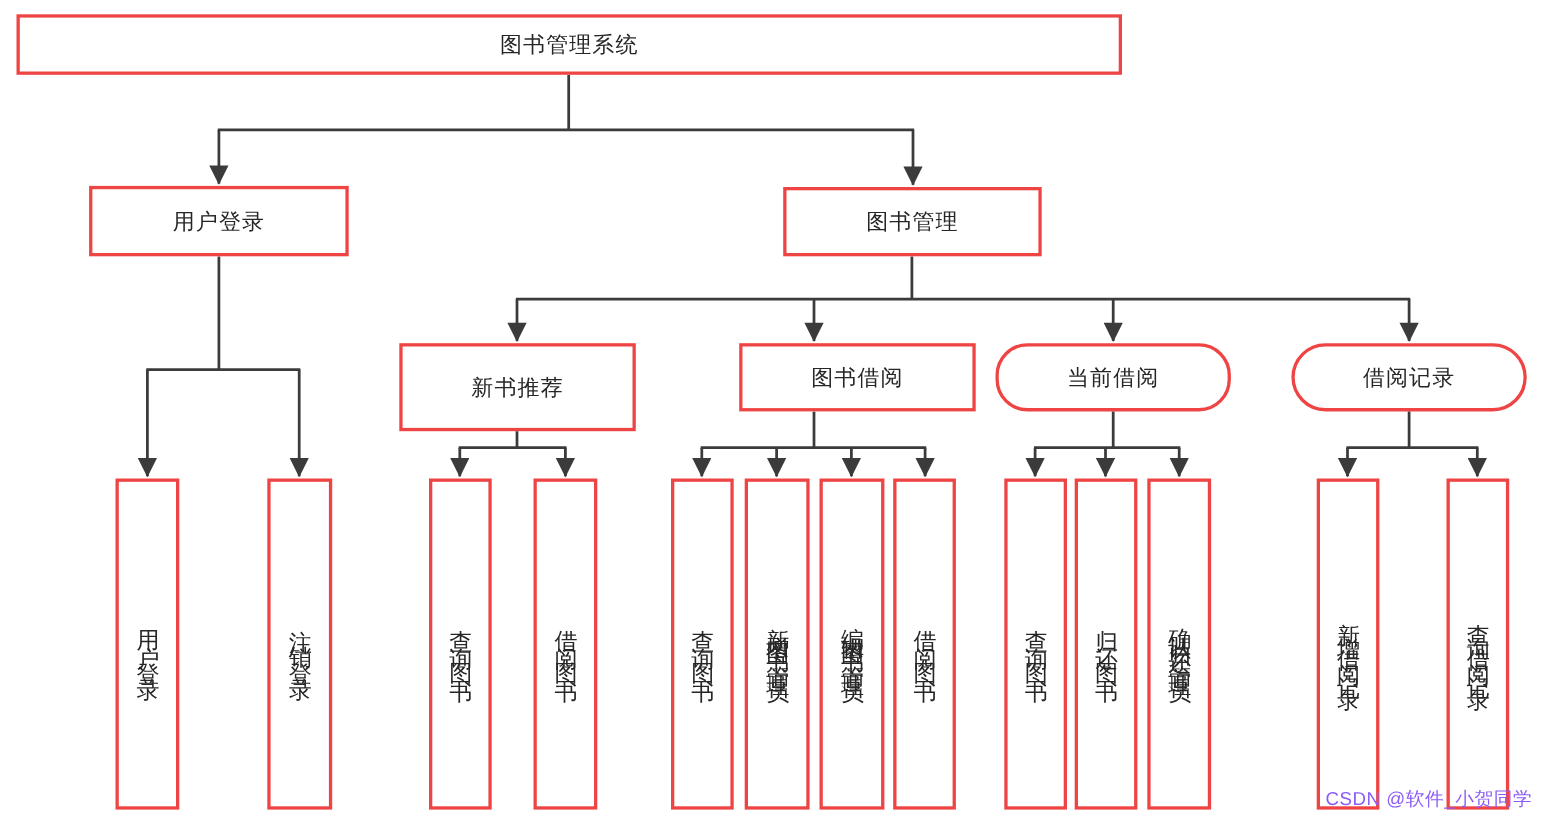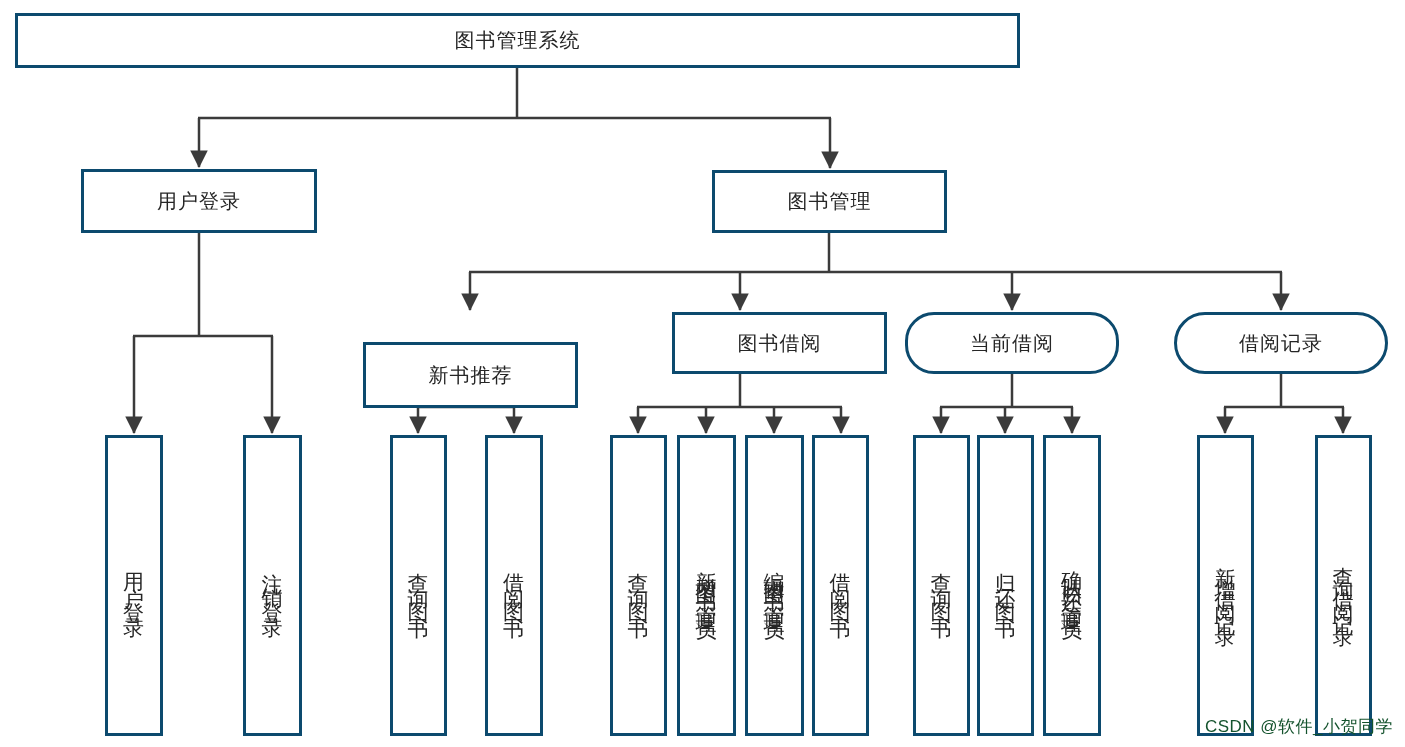--- a/index.html
+++ b/index.html
@@ -12,21 +12,21 @@
     overflow: hidden;
   }
   .connectors {
     position: absolute;
     left: 0; top: 0;
     width: 1405px; height: 747px;
   }
   .node {
     position: absolute;
     box-sizing: border-box;
-    border: 3px solid #0c4a6e;
+    border: 3px solid #ef4444;
     background: #ffffff;
     display: flex;
     align-items: center;
     justify-content: center;
     color: #262626;
     font-size: 20px;
     letter-spacing: 1px;
     white-space: nowrap;
   }
   .leaf {
@@ -36,31 +36,31 @@
     letter-spacing: 15px;
     white-space: normal;
     line-height: 1;
   }
   .leaf.tight { letter-spacing: 7px; }
   .leaf.mid { letter-spacing: 12px; }
   .watermark {
     position: absolute;
     right: 12px;
     bottom: 9px;
-    color: #14532d;
+    color: #8b5cf6;
     font-size: 17px;
     letter-spacing: 0.5px;
     z-index: 5;
   }
 
   
   .n-root   { left: 15px;   top: 13px;  width: 1005px; height: 55px; }
   .n-login  { left: 81px;   top: 169px; width: 236px;  height: 64px; }
   .n-mgmt   { left: 712px;  top: 170px; width: 235px;  height: 63px; text-align: center; }
-  .n-rec    { left: 363px;  top: 312px; width: 215px;  height: 66px; margin-top: 30px; }
+  .n-rec    { left: 363px;  top: 312px; width: 215px;  height: 80px; }
   .n-bor    { left: 633px;  top: 312px; width: 215px;  height: 62px; margin-left: 39px; }
   .n-cur    { left: 905px;  top: 312px; width: 214px;  height: 62px; border-radius: 29px; }
   .n-recd   { left: 1174px; top: 312px; width: 214px;  height: 62px; border-radius: 31px; }
 
   .l-a1 { left: 105px;  top: 435px; width: 58px; height: 301px; }
   .l-a2 { left: 243px;  top: 435px; width: 59px; height: 301px; }
   .l-b1 { left: 390px;  top: 435px; width: 57px; height: 301px; }
   .l-b2 { left: 485px;  top: 435px; width: 58px; height: 301px; }
   .l-c1 { left: 610px;  top: 435px; width: 57px; height: 301px; }
   .l-c2 { left: 677px;  top: 435px; width: 59px; height: 301px; }

